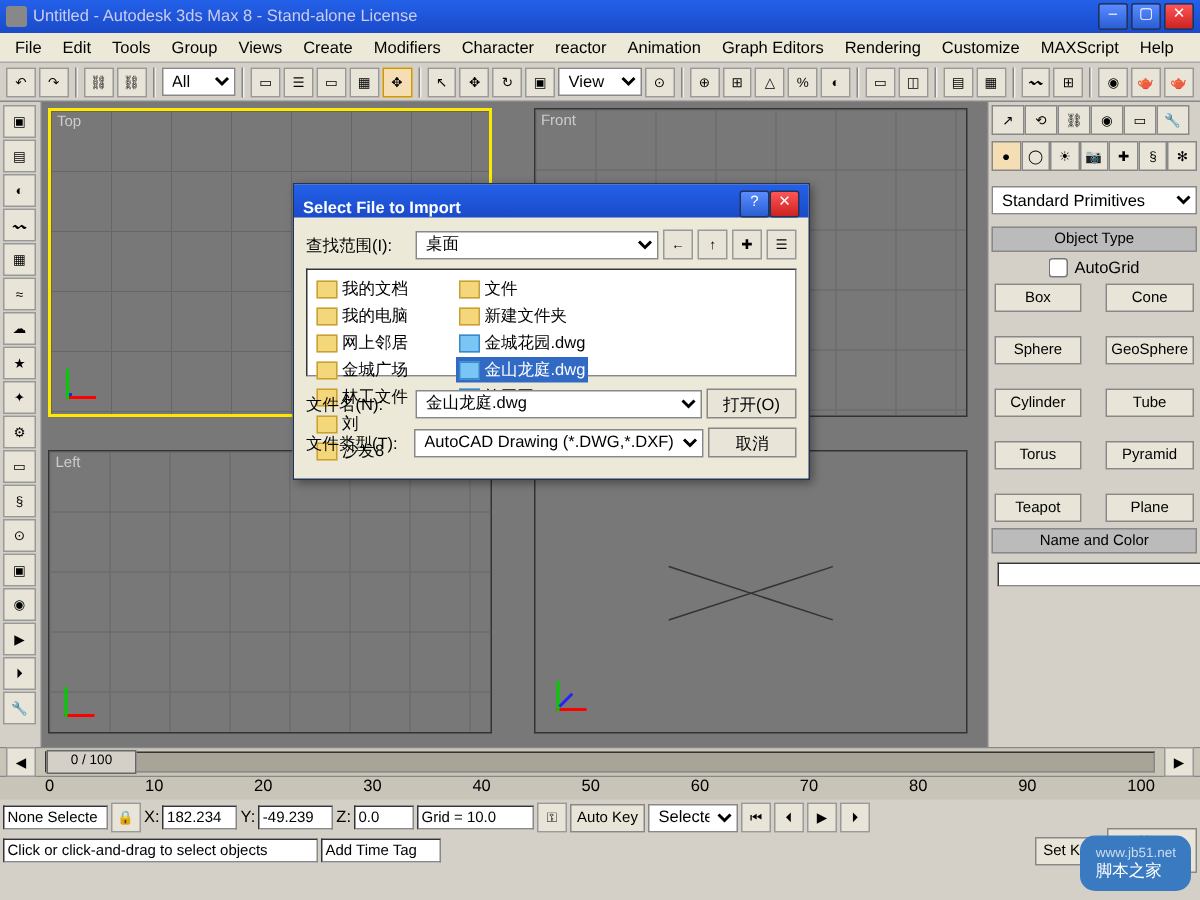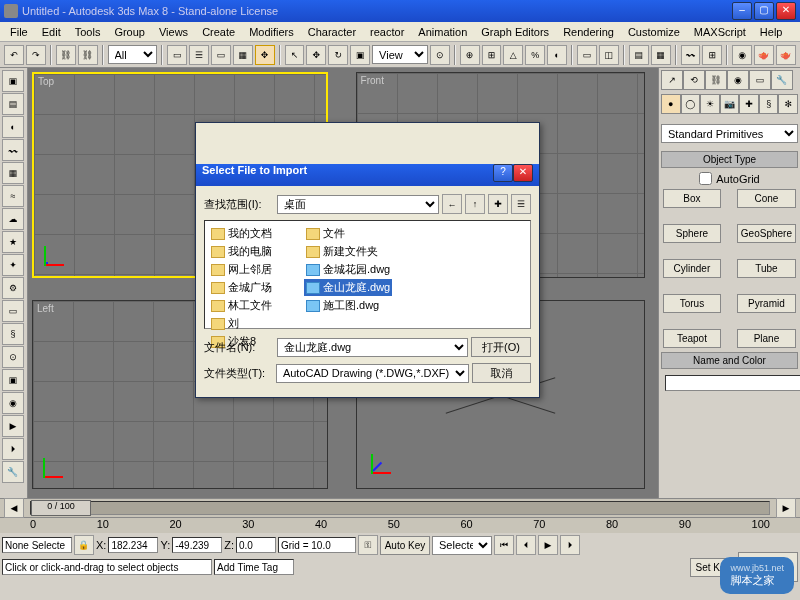--- a/index.html
+++ b/index.html
@@ -43,26 +43,26 @@
 .colorrow { display: flex; gap: 2px; padding: 4px; }
 .colorrow input { flex: 1; height: 16px; border: 1px inset #888; }
 .bottombar { height: 60px; background: #d4d0c8; border-top: 1px solid #888; }
 .timeslider { height: 18px; display: flex; align-items: center; padding: 0 30px; background: #c8c4b8; position: relative; }
 .slidertrack { flex: 1; height: 14px; background: #a8a498; border: 1px inset #888; position: relative; }
 .sliderhandle { position: absolute; left: 0; top: -2px; width: 60px; height: 16px; background: #d4d0c8; border: 1px solid #666; font-size: 9px; text-align: center; cursor: pointer; }
 .timeruler { height: 16px; background: #c8c4b8; border-top: 1px solid #888; display: flex; justify-content: space-between; padding: 0 30px; font-size: 9px; }
 .statusrow { display: flex; align-items: center; gap: 2px; padding: 2px; height: 24px; }
 .field { border: 1px inset #888; background: #fff; height: 16px; padding: 0 2px; font-size: 10px; display: flex; align-items: center; }
 .dialog { position: absolute; left: 195px; top: 122px; width: 345px; background: #ece9d8; border: 1px solid #235; box-shadow: 2px 2px 6px rgba(0,0,0,.4); }
-.dlg-title { background: linear-gradient(#2361e9,#1a4ac9); color: #fff; height: 22px; display: flex; align-items: flex-start; padding: 0 6px; margin-top: 41px; }
+.dlg-title { background: linear-gradient(#2361e9,#1a4ac9); color: #fff; height: 22px; display: flex; align-items: flex-end; padding: 0 6px; }
 .dlg-title span { flex: 1; font-weight: bold; }
 .dlg-body { padding: 8px; }
 .dlg-row { display: flex; align-items: center; gap: 3px; margin-bottom: 6px; }
 .dlg-row label { width: 70px; font-size: 11px; }
-.filelist { border: 1px inset #888; background: #fff; height: 109px; padding: 4px; display: flex; gap: 30px; }
+.filelist { border: 1px inset #888; background: #fff; height: 72px; padding: 4px; display: flex; gap: 30px; }
 .filecol { display: flex; flex-direction: column; gap: 1px; }
 .fitem { display: flex; align-items: center; gap: 3px; padding: 1px 2px; font-size: 11px; cursor: pointer; white-space: nowrap; }
 .fitem.sel { background: #316ac5; color: #fff; }
 .ficon { width: 14px; height: 12px; background: #f4d77a; border: 1px solid #c9a038; }
 .ficon.dwg { background: #7ac5f4; border-color: #3889c9; }
 .dlgbtn { width: 60px; height: 20px; border: 1px solid #888; background: #e8e5d8; cursor: pointer; font-size: 11px; }
 .watermark { position: absolute; right: 6px; bottom: 6px; background: #3a7ac0; color: #fff; padding: 6px 10px; font-size: 12px; border-radius: 10px; }
 .watermark .url { font-size: 9px; color: #cde; }
 .persp-cross { position: absolute; top: 38%; left: 30%; width: 40%; height: 24%; }
 .persp-cross::before, .persp-cross::after { content:''; position:absolute; background:#333; height:1px; width:100%; top:50%; }

